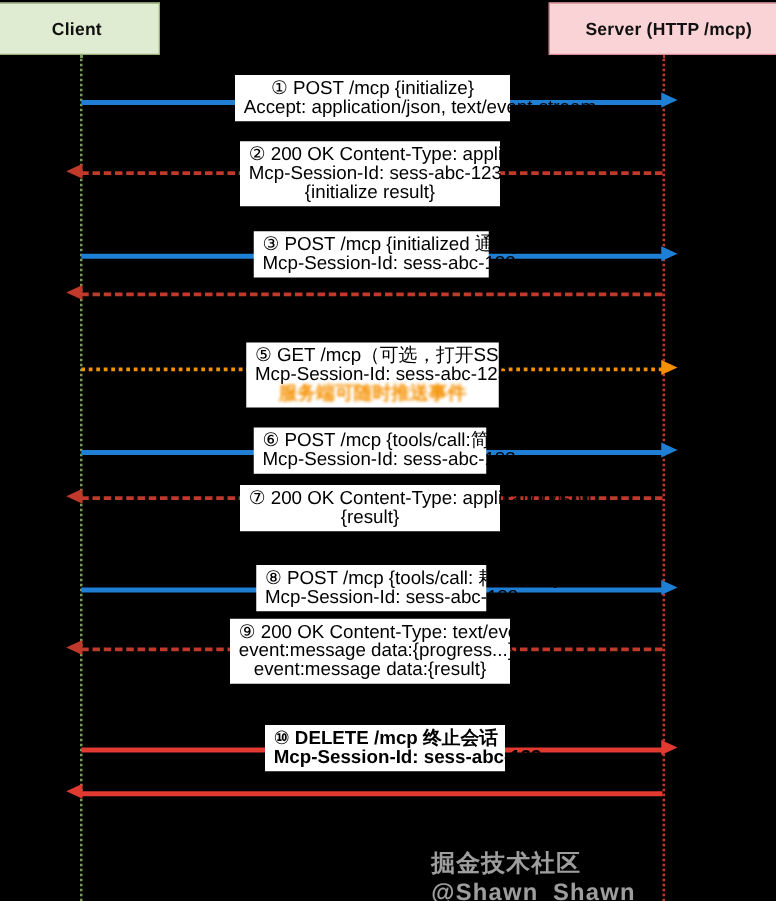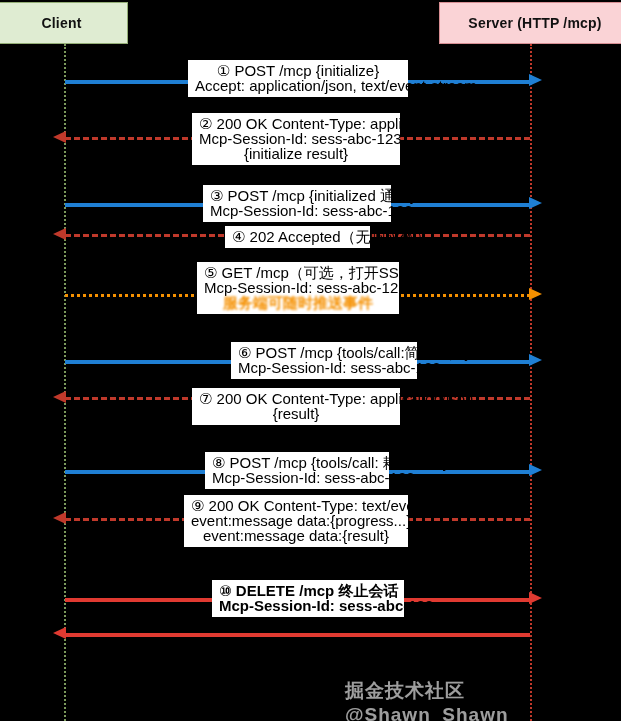--- a/index.html
+++ b/index.html
@@ -93,39 +93,36 @@
   </div>
   <div class="msg" style="left:203px;top:185px;width:188px;">
     <span class="ln">③ POST /mcp  {initialized 通知}</span>
     <span class="ln">Mcp-Session-Id: sess-abc-123</span>
   </div>
 
   <div class="arrow a-redd" style="left:65px;top:234px;width:465px;">
     <div class="shaft"></div>
     <div class="head"></div>
   </div>
-  <div class="msg" style="left:225px;top:226px;width:145px;">
-    <span class="ln">④ 202 Accepted（无响应体）</span>
-  </div>
 
   <div class="arrow a-org" style="left:65px;top:294px;width:465px;">
     <div class="shaft"></div>
     <div class="head"></div>
   </div>
-  <div class="msg" style="left:197px;top:262px;width:202px;">
+  <div class="msg" style="left:197px;top:274px;width:202px;">
     <span class="ln">⑤ GET /mcp（可选，打开SSE通知流）</span>
     <span class="ln">Mcp-Session-Id: sess-abc-123</span>
     <span class="ln orange">服务端可随时推送事件</span>
   </div>
 
   <div class="arrow a-blue" style="left:65px;top:360px;width:465px;">
     <div class="shaft"></div>
     <div class="head"></div>
   </div>
-  <div class="msg" style="left:203px;top:342px;width:186px;margin-left:28px;">
+  <div class="msg" style="left:203px;top:342px;width:186px;">
     <span class="ln">⑥ POST /mcp  {tools/call:简单工具}</span>
     <span class="ln">Mcp-Session-Id: sess-abc-123</span>
   </div>
 
   <div class="arrow a-redd" style="left:65px;top:397px;width:465px;">
     <div class="shaft"></div>
     <div class="head"></div>
   </div>
   <div class="msg" style="left:192px;top:388px;width:208px;">
     <span class="ln">⑦ 200 OK  Content-Type: application/json</span>

